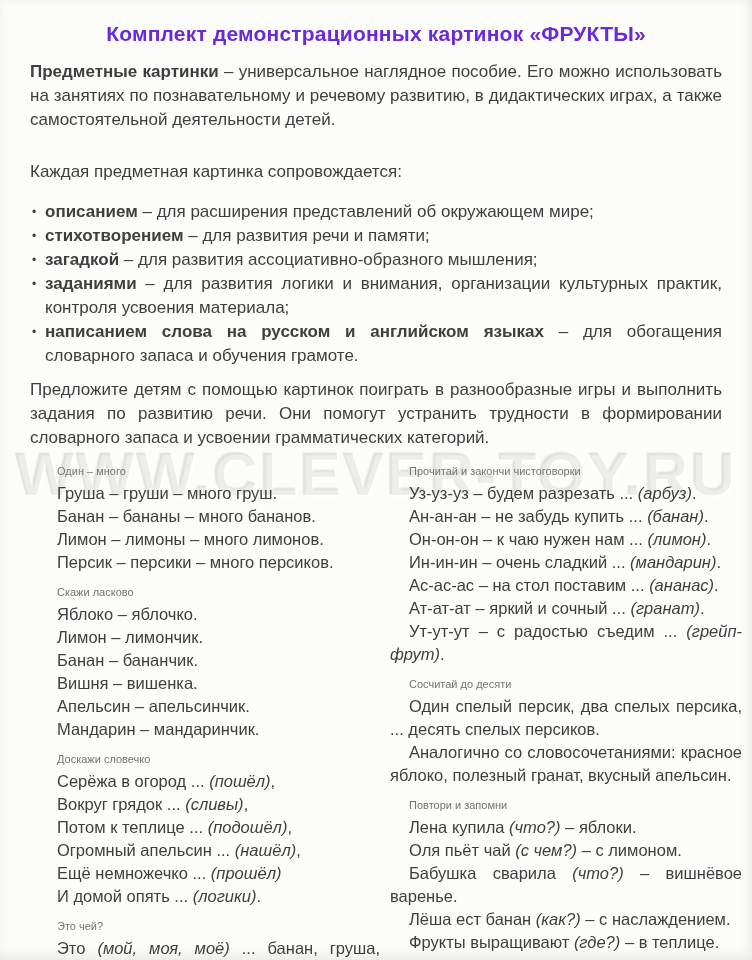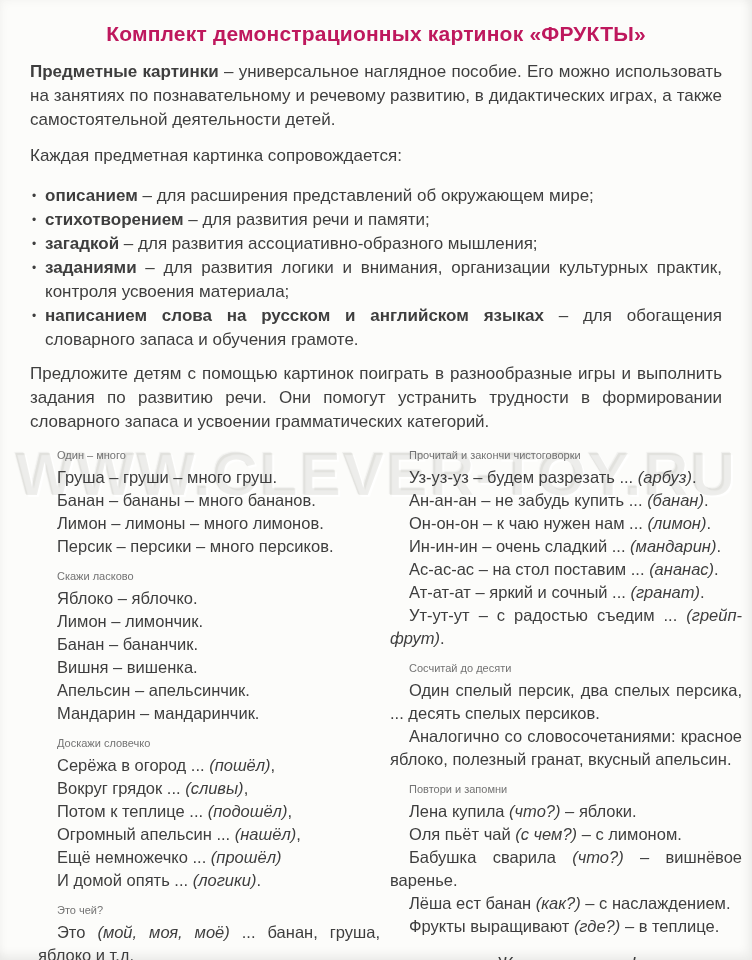--- a/index.html
+++ b/index.html
@@ -28,31 +28,31 @@
   }
   .content{
     position:relative;
     z-index:2;
     padding:18px 30px 0 30px;
   }
   .title{
     font-size:21px;
     font-weight:700;
     text-align:center;
-    color:#be185d;
+    color:#6d28d9;
     margin:4px 0 14px 0;
     letter-spacing:0.2px;
   }
   p{margin:0;}
   .para{
     font-size:17px;
     line-height:24px;
     text-align:justify;
   }
-  .intro-p1{margin-bottom:12px;}
+  .intro-p1{margin-bottom:28px;}
   .lead{margin-bottom:16px;}
   .features{
     list-style:none;
     margin:0 0 10px 0;
     padding:0;
   }
   .features li{
     position:relative;
     padding-left:15px;
     font-size:17px;

